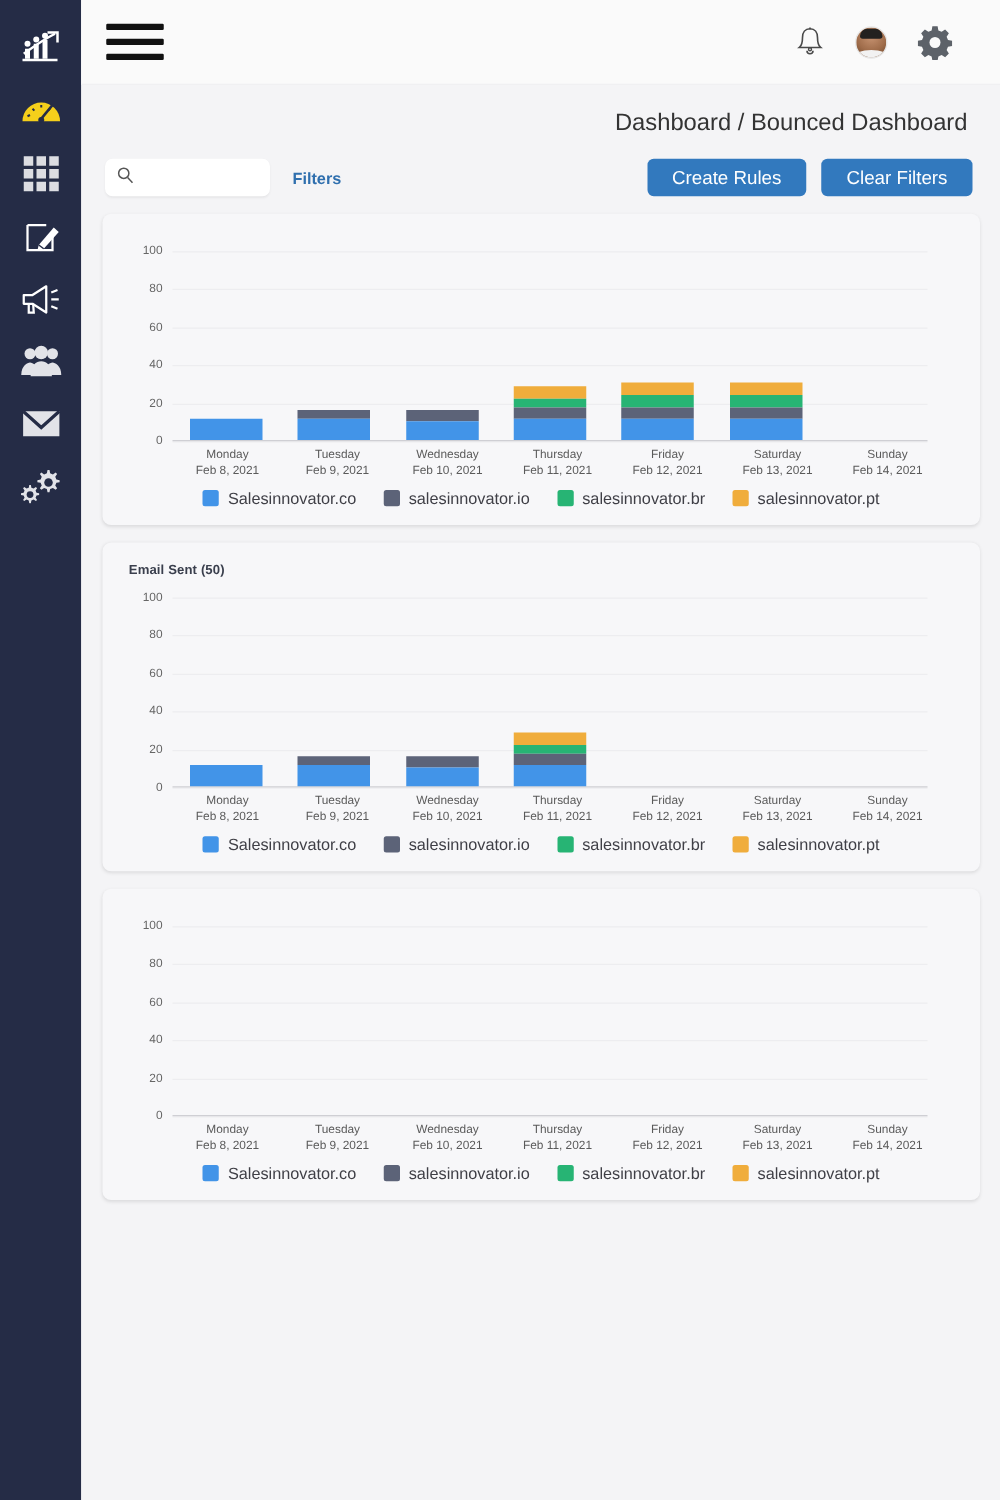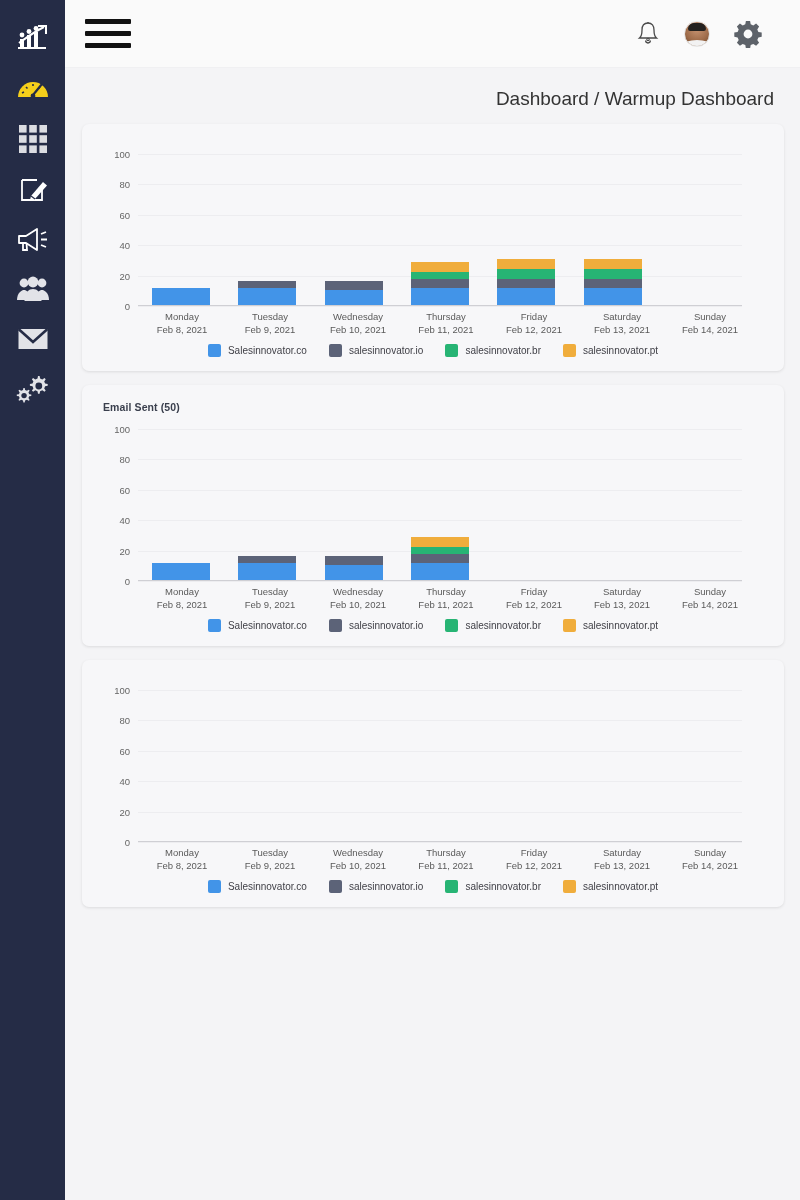--- a/index.html
+++ b/index.html
@@ -129,21 +129,21 @@
     display: flex;
   }
   .xlab { flex: 1 1 0; text-align: center; font-size: 9.5px; color: #5a5a5a; line-height: 13px; }
 
   .legend {
     display: flex; justify-content: center; align-items: center;
     gap: 22px; margin-top: 6px; padding-bottom: 4px;
   }
   .leg { display: flex; align-items: center; gap: 7px; cursor: pointer; }
   .swatch { width: 13px; height: 13px; border-radius: 2px; }
-  .leg-label { font-size: 10px; color: #3f3f46; }
+  .leg-label { font-size: 13px; color: #3f3f46; }
 </style>
 </head>
 <body>
 
 <div class="app">
 
   <nav class="sidebar">
 
     <div class="side-item">
       <span>
@@ -275,23 +275,38 @@
             <path d="M11.9 1 l4.2 0 .6 3.3 2.6 1.1 2.8-1.8 3 3 -1.8 2.8 1.1 2.6 3.3 .6 0 4.2 -3.3 .6 -1.1 2.6 1.8 2.8 -3 3 -2.8-1.8 -2.6 1.1 -.6 3.3 -4.2 0 -.6-3.3 -2.6-1.1 -2.8 1.8 -3-3 1.8-2.8 -1.1-2.6 -3.3-.6 0-4.2 3.3-.6 1.1-2.6 -1.8-2.8 3-3 2.8 1.8 2.6-1.1z" fill="#5d6269"></path>
             <circle cx="14" cy="14" r="4.4" fill="#fafafa"></circle>
           </svg>
         </span>
       </div>
     </header>
 
     <div class="page">
 
       <div class="page-head">
-        <div class="breadcrumb">Dashboard / Warmup Dashboard</div>
+        <div class="breadcrumb">Dashboard / Bounced Dashboard</div>
       </div>
 
+      <div class="toolbar">
+        <div class="search-wrap">
+          <span>
+            <svg width="14" height="14" viewBox="0 0 14 14">
+              <circle cx="6" cy="5.6" r="4.1" fill="none" stroke="#555" stroke-width="1.2"></circle>
+              <path d="M9.1 9 L13 13.2" stroke="#555" stroke-width="1.2"></path>
+            </svg>
+          </span>
+          <input type="text" value="" placeholder="" style="">
+        </div>
+        <div class="filters-link">Filters</div>
+        <div class="toolbar-spacer"></div>
+        <button class="btn">Create Rules</button>
+        <button class="btn">Clear Filters</button>
+      </div>
 
       <div id="cards">
           <div class="card">
             <div class="chart">
               <div class="plot">
                 <div class="gridline" style="top: 0px;"></div>
                 <div class="ytick" style="top: 0px;">100</div>
                 <div class="gridline" style="top: 30.4px;"></div>
                 <div class="ytick" style="top: 30.4px;">80</div>
                 <div class="gridline" style="top: 60.8px;"></div>

